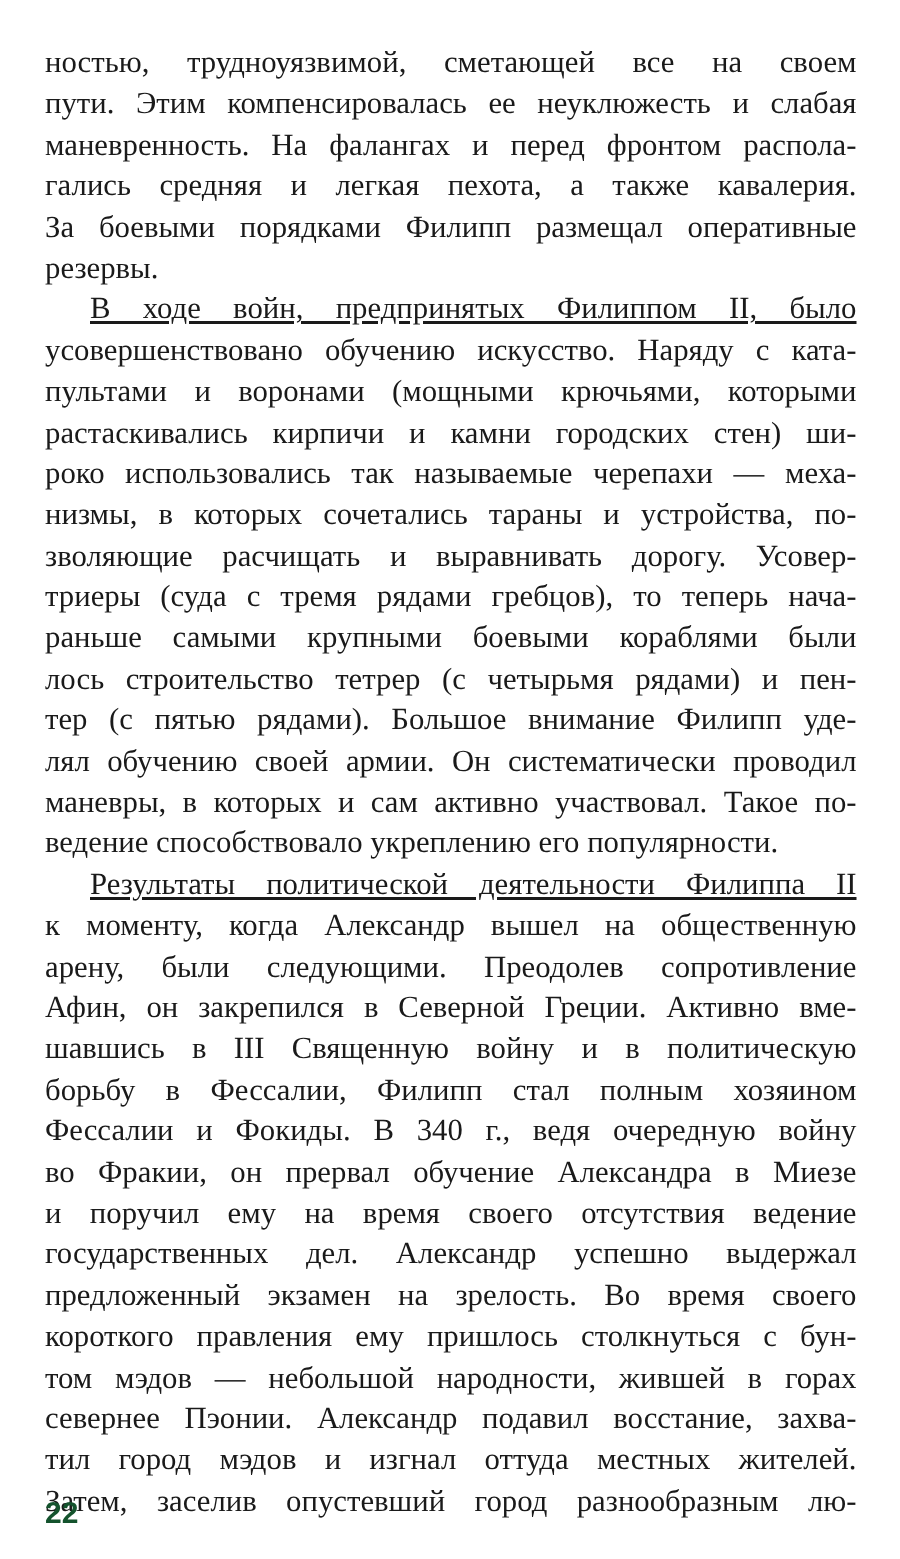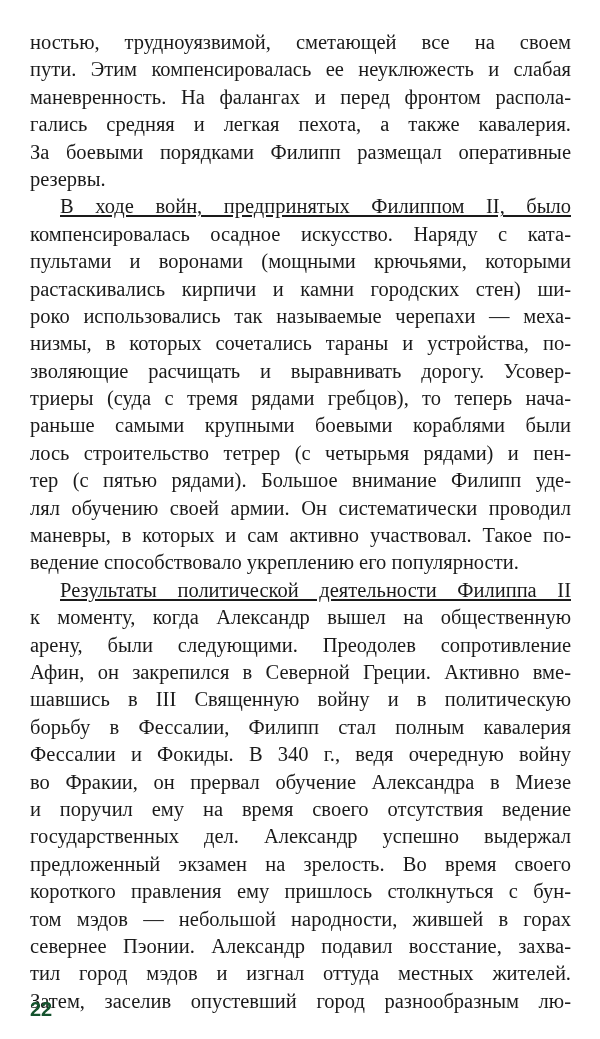--- a/index.html
+++ b/index.html
@@ -28,41 +28,41 @@
   <div>
     <span class="line">ностью, трудноуязвимой, сметающей все на своем</span>
     <span class="line">пути. Этим компенсировалась ее неуклюжесть и слабая</span>
     <span class="line">маневренность. На фалангах и перед фронтом распола-</span>
     <span class="line">гались средняя и легкая пехота, а также кавалерия.</span>
     <span class="line">За боевыми порядками Филипп размещал оперативные</span>
     <span class="line last">резервы.</span>
   </div>
   <div>
     <span class="line indent">В ходе войн, предпринятых Филиппом II, было</span>
-    <span class="line">компенсировалась осадное искусство. Наряду с ката-</span>
+    <span class="line">усовершенствовано обучению искусство. Наряду с ката-</span>
     <span class="line">пультами и воронами (мощными крючьями, которыми</span>
     <span class="line">растаскивались кирпичи и камни городских стен) ши-</span>
     <span class="line">роко использовались так называемые черепахи — меха-</span>
     <span class="line">низмы, в которых сочетались тараны и устройства, по-</span>
     <span class="line">зволяющие расчищать и выравнивать дорогу. Усовер-</span>
     <span class="line">триеры (суда с тремя рядами гребцов), то теперь нача-</span>
     <span class="line">раньше самыми крупными боевыми кораблями были</span>
     <span class="line">лось строительство тетрер (с четырьмя рядами) и пен-</span>
     <span class="line">тер (с пятью рядами). Большое внимание Филипп уде-</span>
     <span class="line">лял обучению своей армии. Он систематически проводил</span>
     <span class="line">маневры, в которых и сам активно участвовал. Такое по-</span>
     <span class="line last">ведение способствовало укреплению его популярности.</span>
   </div>
   <div>
     <span class="line indent">Результаты политической деятельности Филиппа II</span>
     <span class="line">к моменту, когда Александр вышел на общественную</span>
     <span class="line">арену, были следующими. Преодолев сопротивление</span>
     <span class="line">Афин, он закрепился в Северной Греции. Активно вме-</span>
     <span class="line">шавшись в III Священную войну и в политическую</span>
-    <span class="line">борьбу в Фессалии, Филипп стал полным кавалерия</span>
+    <span class="line">борьбу в Фессалии, Филипп стал полным хозяином</span>
     <span class="line">Фессалии и Фокиды. В 340 г., ведя очередную войну</span>
     <span class="line">во Фракии, он прервал обучение Александра в Миезе</span>
     <span class="line">и поручил ему на время своего отсутствия ведение</span>
     <span class="line">государственных дел. Александр успешно выдержал</span>
     <span class="line">предложенный экзамен на зрелость. Во время своего</span>
     <span class="line">короткого правления ему пришлось столкнуться с бун-</span>
     <span class="line">том мэдов — небольшой народности, жившей в горах</span>
     <span class="line">севернее Пэонии. Александр подавил восстание, захва-</span>
     <span class="line">тил город мэдов и изгнал оттуда местных жителей.</span>
     <span class="line">Затем, заселив опустевший город разнообразным лю-</span>

